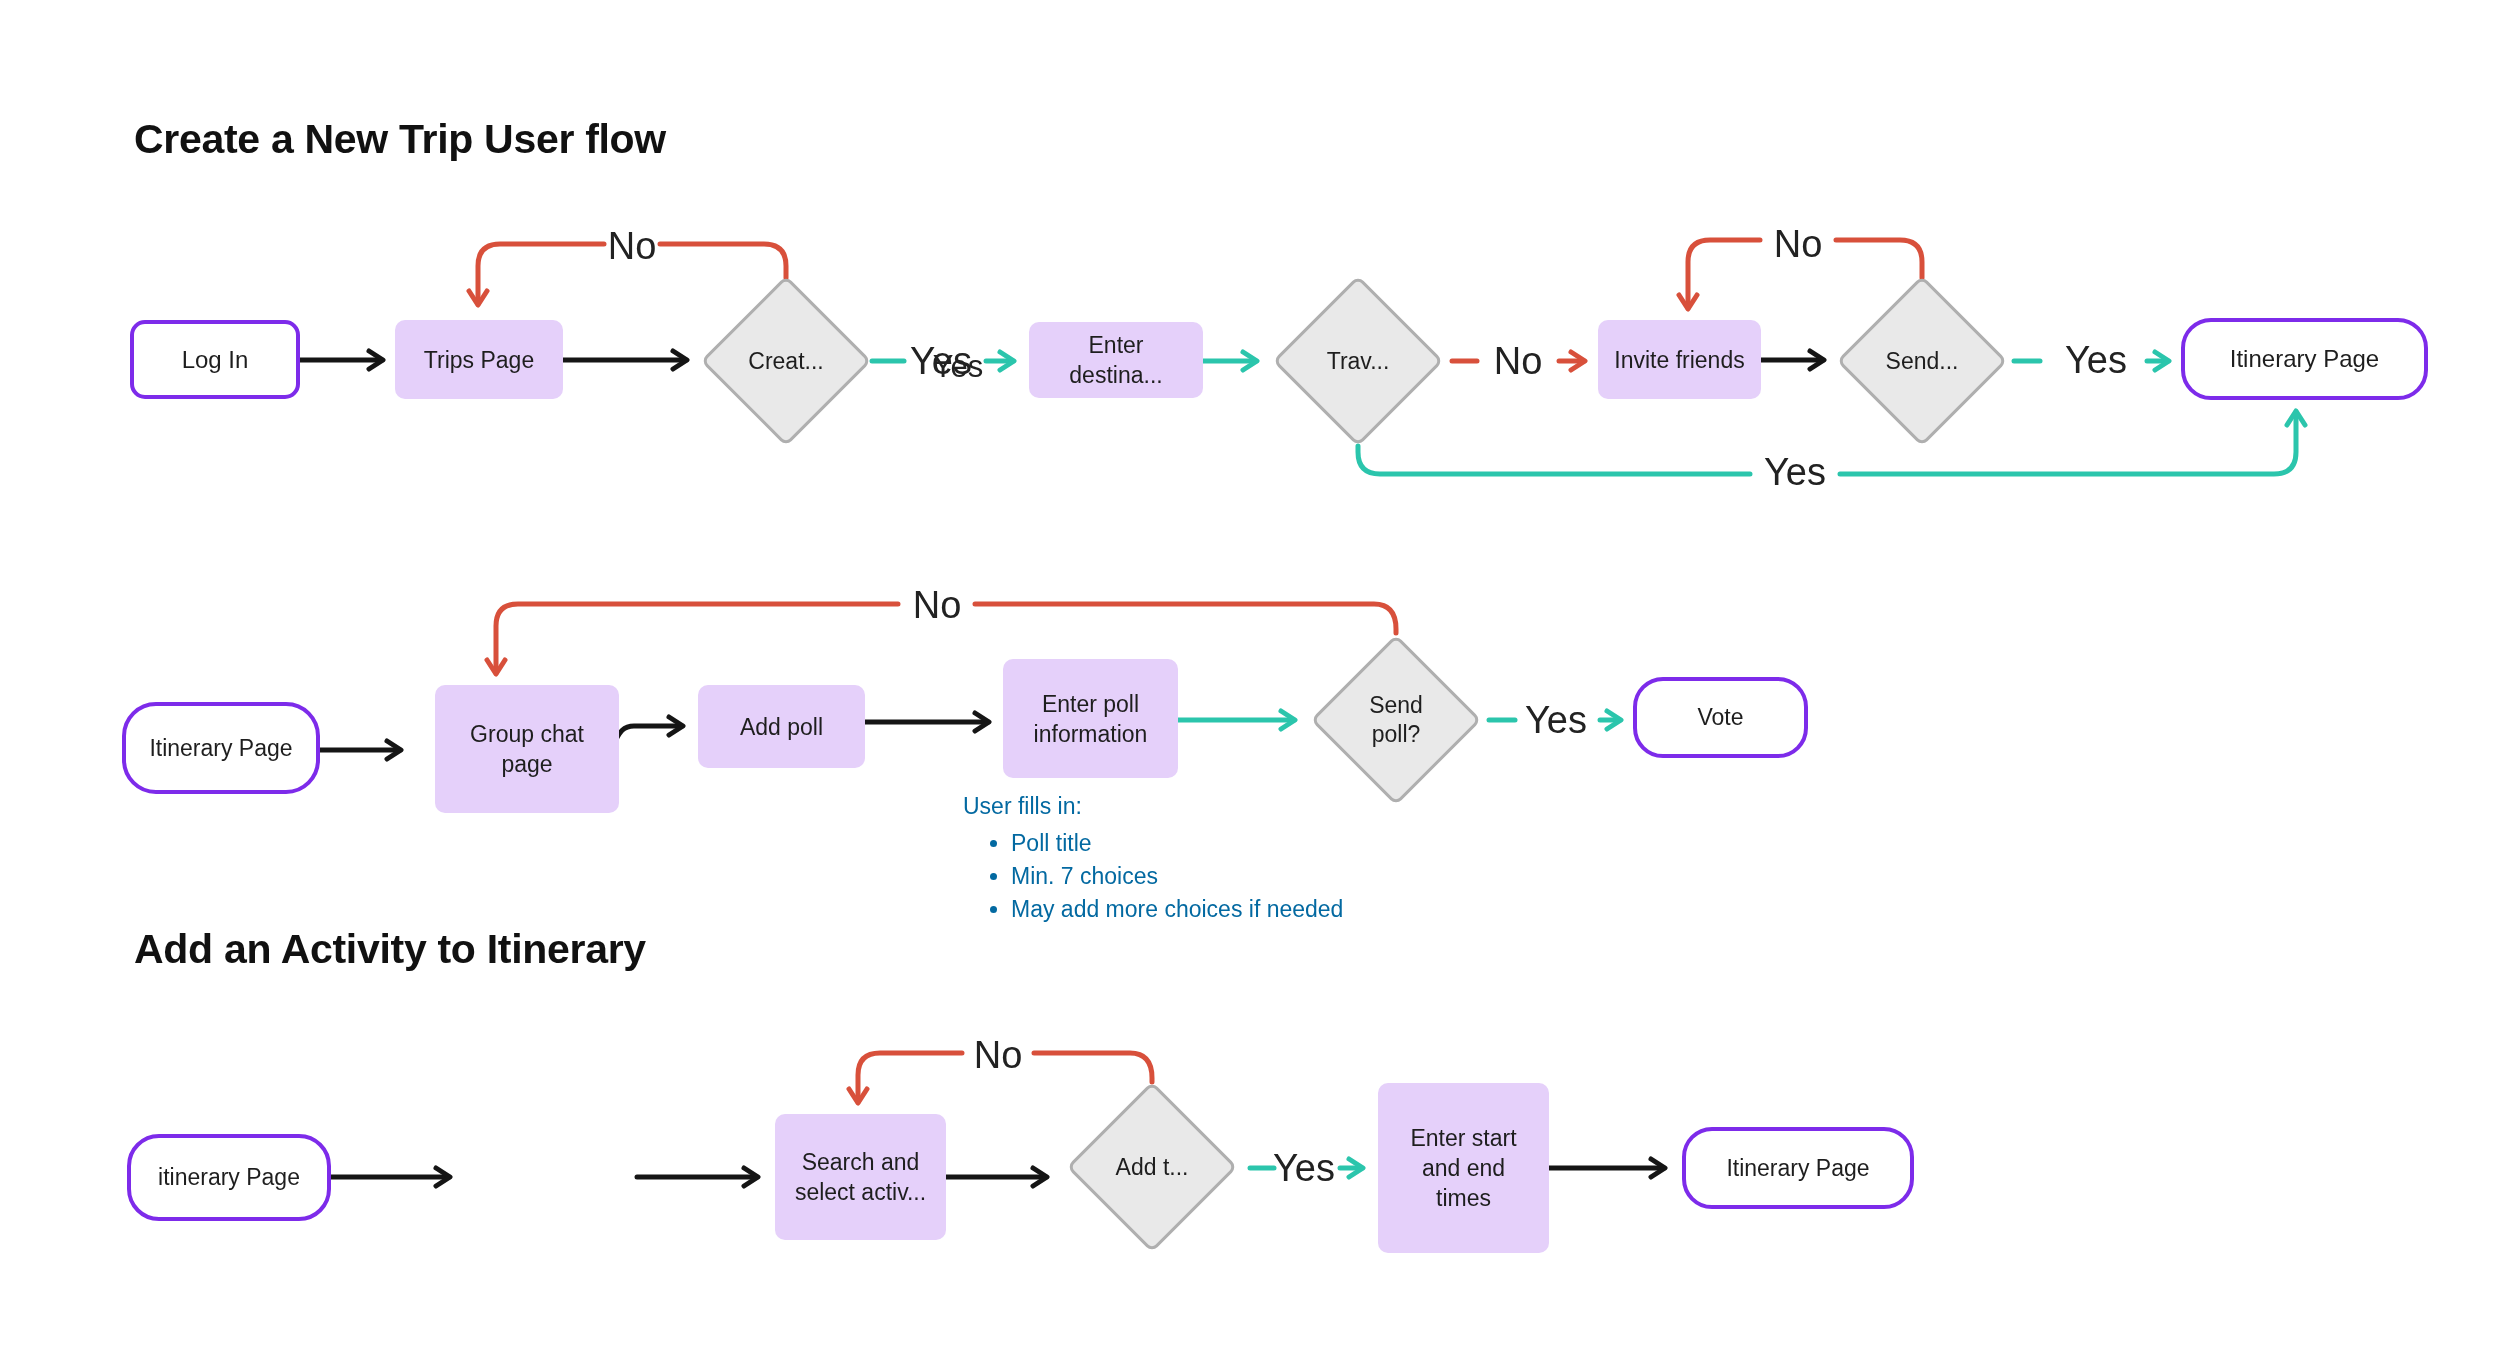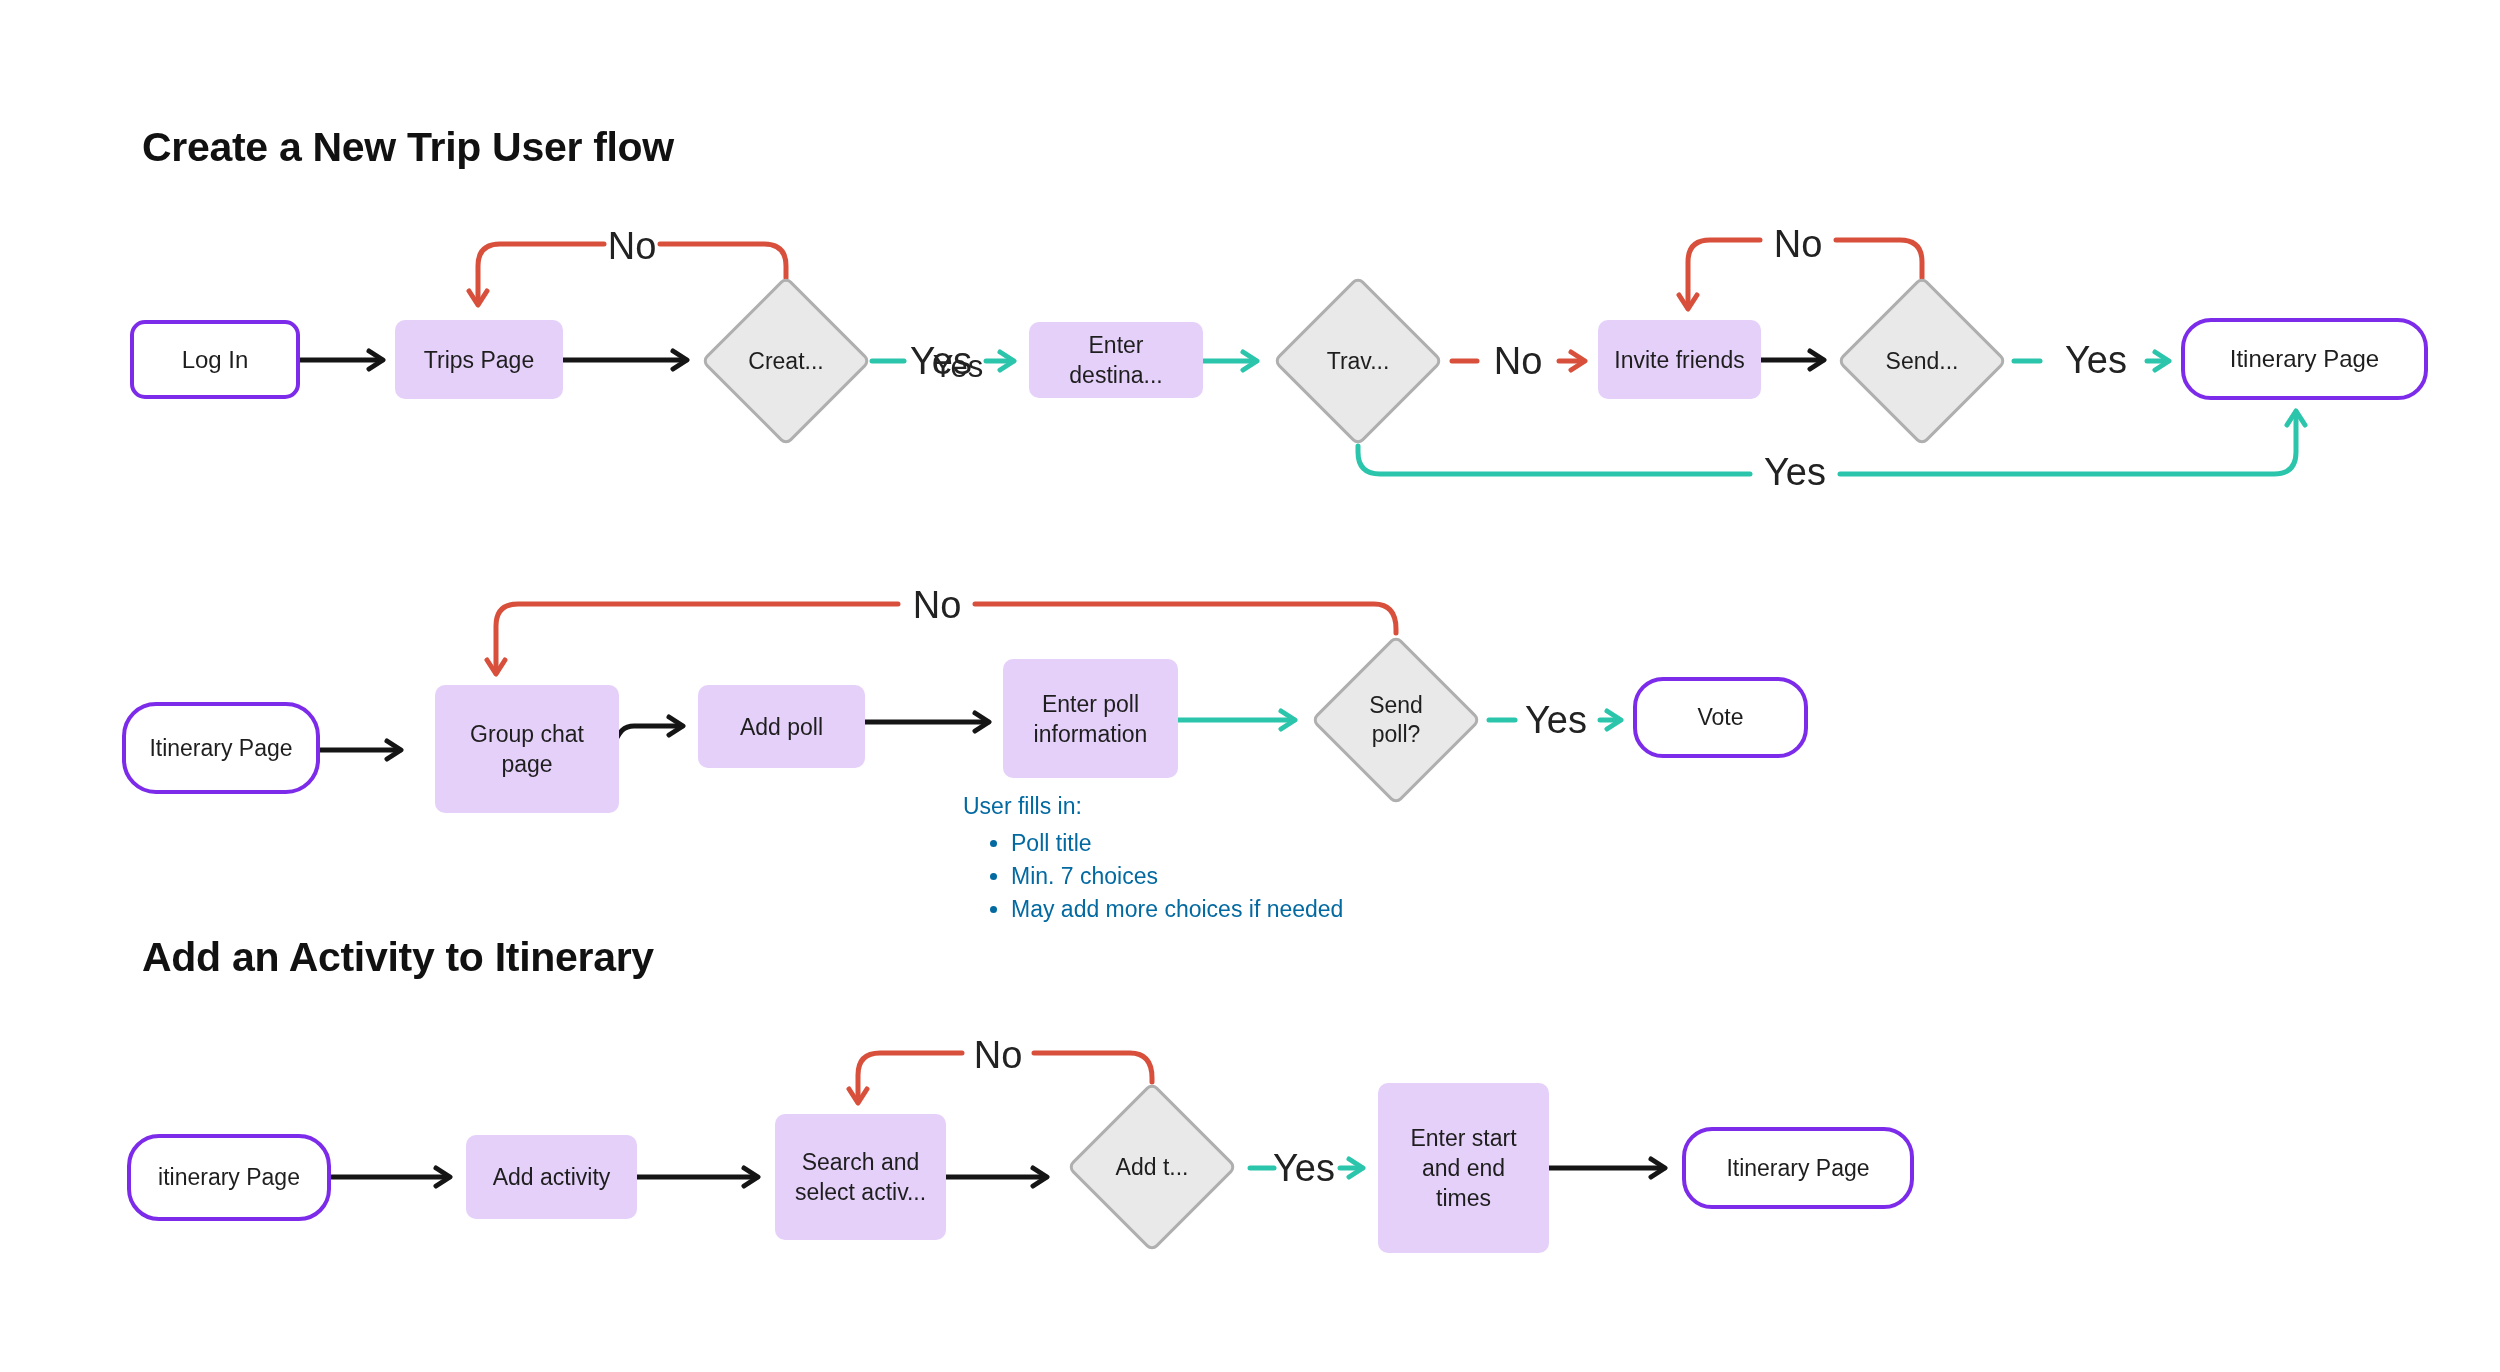--- a/index.html
+++ b/index.html
@@ -1,21 +1,21 @@
 <!DOCTYPE html>
 <html><head>
 <meta charset="utf-8">
 <style>
   html,body{margin:0;padding:0;background:#ffffff;}
   #canvas{
     position:relative;width:2500px;height:1372px;background:#ffffff;overflow:hidden;
     font-family:"Liberation Sans", sans-serif;
   }
   #wires{position:absolute;left:0;top:0;}
-  .title{position:absolute;margin:12px;font-size:41px;font-weight:800;color:#111;letter-spacing:-0.3px;white-space:nowrap;}
+  .title{position:absolute;margin:4px;font-size:41px;font-weight:800;color:#111;letter-spacing:-0.3px;white-space:nowrap;}
   .node{position:absolute;display:flex;align-items:center;justify-content:center;text-align:center;
         font-size:23px;color:#1e1e1e;box-sizing:border-box;}
   .pill{background:#ffffff;border:4px solid #7d2bea;border-radius:34px;font-size:24px;}
   .proc{background:#e5d0fa;border-radius:10px;line-height:30px;}
   .proc span, .pill span{display:block;padding:0 10px;}
   .diamond{background:transparent;}
   .dshape{position:absolute;left:50%;top:50%;width:121px;height:121px;
           transform:translate(-50%,-50%) rotate(45deg);
           background:#e9e9e9;border:3px solid #afafaf;border-radius:8px;box-sizing:border-box;}
   .dlabel{position:relative;z-index:1;width:122px;line-height:29px;}
@@ -166,23 +166,20 @@
       <li>May add more choices if needed</li>
     </ul>
   </div>
 
   <h2 class="title" style="left:130px;top:922px">Add an Activity to Itinerary</h2>
 
   <div class="node pill" style="left:127px;top:1134px;width:204px;height:87px;border-radius:32px;font-size:23px">
     <span>itinerary Page</span>
   </div>
 
-  <div class="node proc" style="left:466px;top:1135px;width:171px;height:84px">
-    <span>Add activity</span>
-  </div>
 
   <div class="node proc" style="left:775px;top:1114px;width:171px;height:126px">
     <span>Search and select activ...</span>
   </div>
 
   <div class="node diamond" style="left:1064px;top:1082px;width:176px;height:170px">
     <div class="dshape"></div>
     <div class="dlabel">Add t...</div>
   </div>
 

